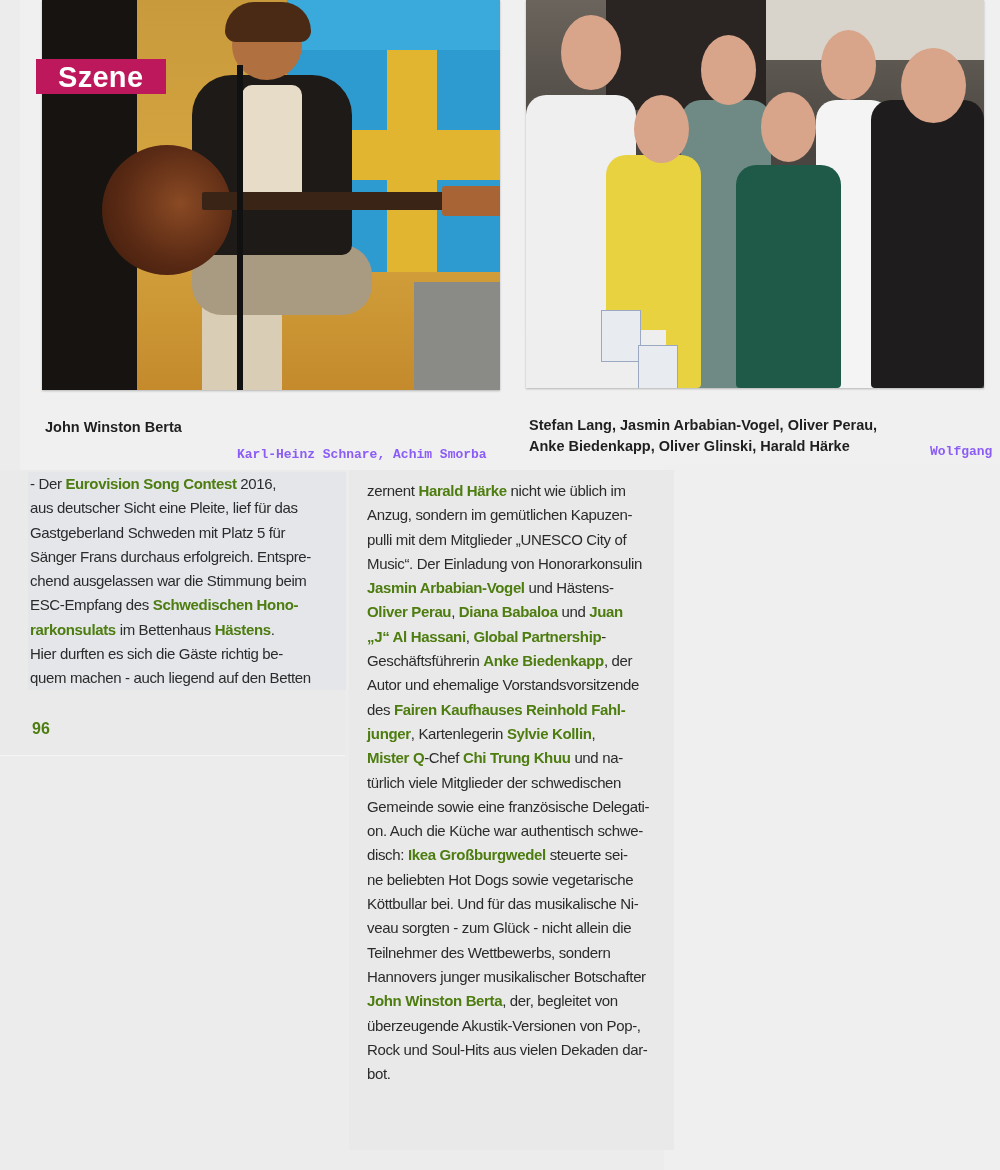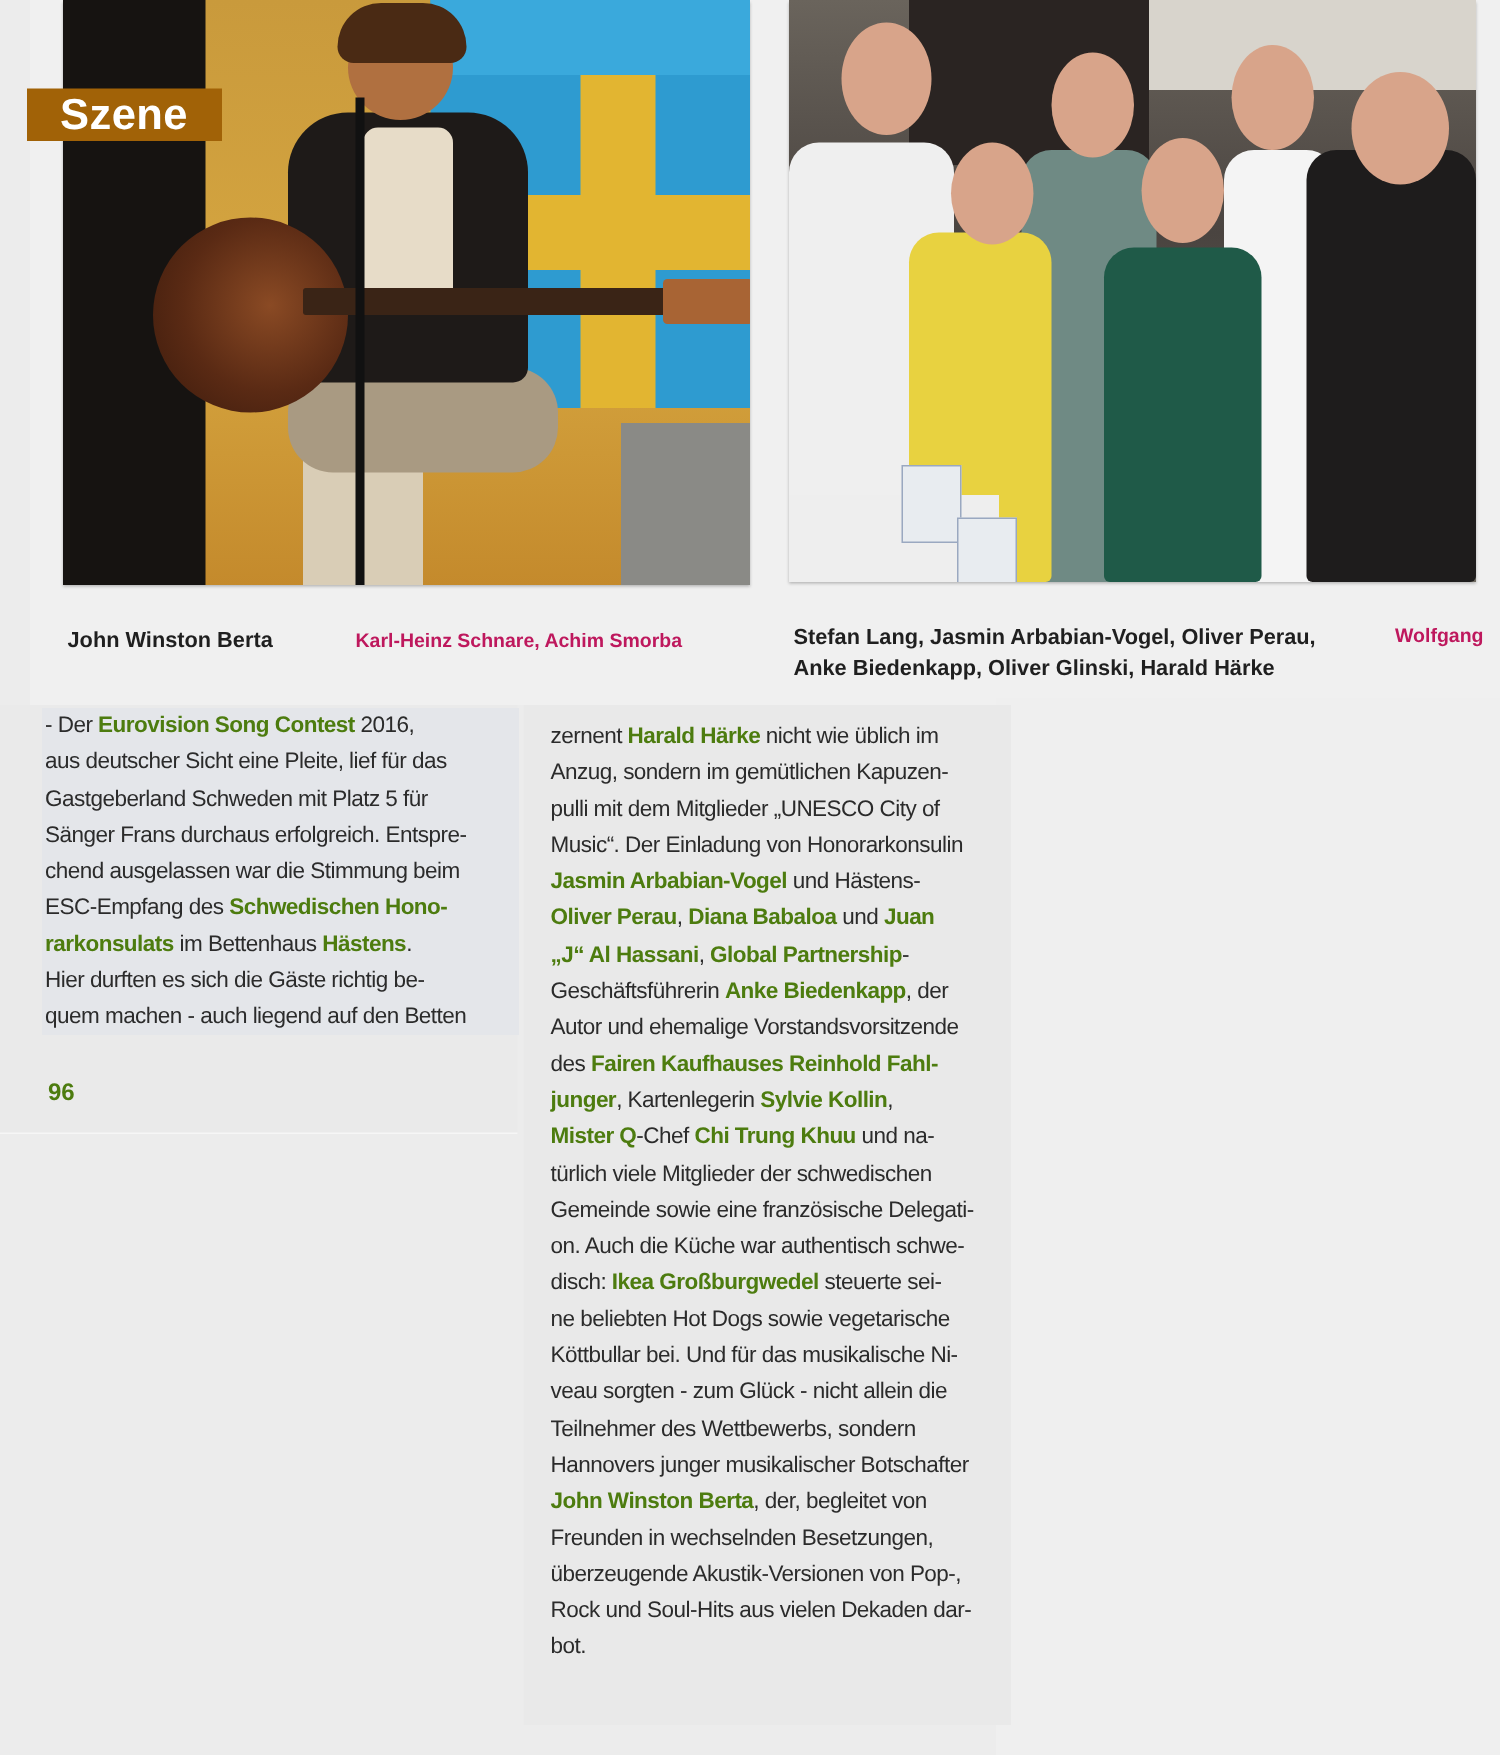--- a/index.html
+++ b/index.html
@@ -54,38 +54,38 @@
   .p4 { left:210px; top:165px; width:105px; height:223px; background:#1f5a48; }
   .f4 { left:235px; top:92px; width:55px; height:70px; }
   .p5 { left:290px; top:100px; width:75px; height:288px; background:#f4f4f4; }
   .f5 { left:295px; top:30px; width:55px; height:70px; }
   .p6 { left:345px; top:100px; width:113px; height:288px; background:#1e1c1c; }
   .f6 { left:375px; top:48px; width:65px; height:75px; }
   .pr-table { position:absolute; left:0; top:330px; width:140px; height:58px; background:#eeeeee; }
   .pr-cup { position:absolute; width:38px; height:50px; background:#e8ecf0; border:1px solid #9aa8c0; }
 
   .tag-szene {
-    position:absolute; left:18px; top:59px; width:130px; height:35px;
-    background:#a16207;
+    position:absolute; left:36px; top:59px; width:130px; height:35px;
+    background:#be185d;
   }
   .tag-szene span {
     position:absolute; left:22px; top:2px;
     font-family:"Liberation Sans", sans-serif; font-weight:bold;
     font-size:29px; color:#ffffff; letter-spacing:0.3px;
   }
 
   .caption {
     position:absolute; font-family:"Liberation Sans", sans-serif;
     font-weight:bold; font-size:14.5px; line-height:21px; color:#1f1f1f;
   }
   .cap-left { left:45px; top:417px; }
   .cap-right { left:529px; top:415px; width:420px; }
   .bleed {
-    position:absolute; font-family:Liberation Sans, sans-serif;
-    font-size:13px; color:#be185d; font-weight:bold;
+    position:absolute; font-family:Liberation Mono, monospace;
+    font-size:13px; color:#8b5cf6; font-weight:bold;margin-top:28px;
   }
 
   .col {
     position:absolute; font-size:15px; line-height:24.3px; color:#2b2b2b;
     font-family:"Liberation Sans", sans-serif;
     letter-spacing:-0.35px;
   }
   .col-left-bg {
     position:absolute; left:0; top:470px; width:345px; height:285px;
     background:#eaeaea; border-bottom:1px solid #f6f6f6;
@@ -203,17 +203,16 @@
     <span class="line"><span>türlich viele Mitglieder der schwedischen</span></span>
     <span class="line"><span>Gemeinde sowie eine französische Delegati-</span></span>
     <span class="line"><span>on. Auch die Küche war authentisch schwe-</span></span>
     <span class="line"><span>disch: </span><b>Ikea Großburgwedel</b><span> steuerte sei-</span></span>
     <span class="line"><span>ne beliebten Hot Dogs sowie vegetarische</span></span>
     <span class="line"><span>Köttbullar bei. Und für das musikalische Ni-</span></span>
     <span class="line"><span>veau sorgten - zum Glück - nicht allein die</span></span>
     <span class="line"><span>Teilnehmer des Wettbewerbs, sondern</span></span>
     <span class="line"><span>Hannovers junger musikalischer Botschafter</span></span>
     <span class="line"><b>John Winston Berta</b><span>, der, begleitet von</span></span>
-    <span class="line"><span>Freunden in wechselnden Besetzungen,</span></span>
     <span class="line"><span>überzeugende Akustik-Versionen von Pop-,</span></span>
     <span class="line"><span>Rock und Soul-Hits aus vielen Dekaden dar-</span></span>
     <span class="line"><span>bot.</span></span>
   </div>
 
 </body></html>

